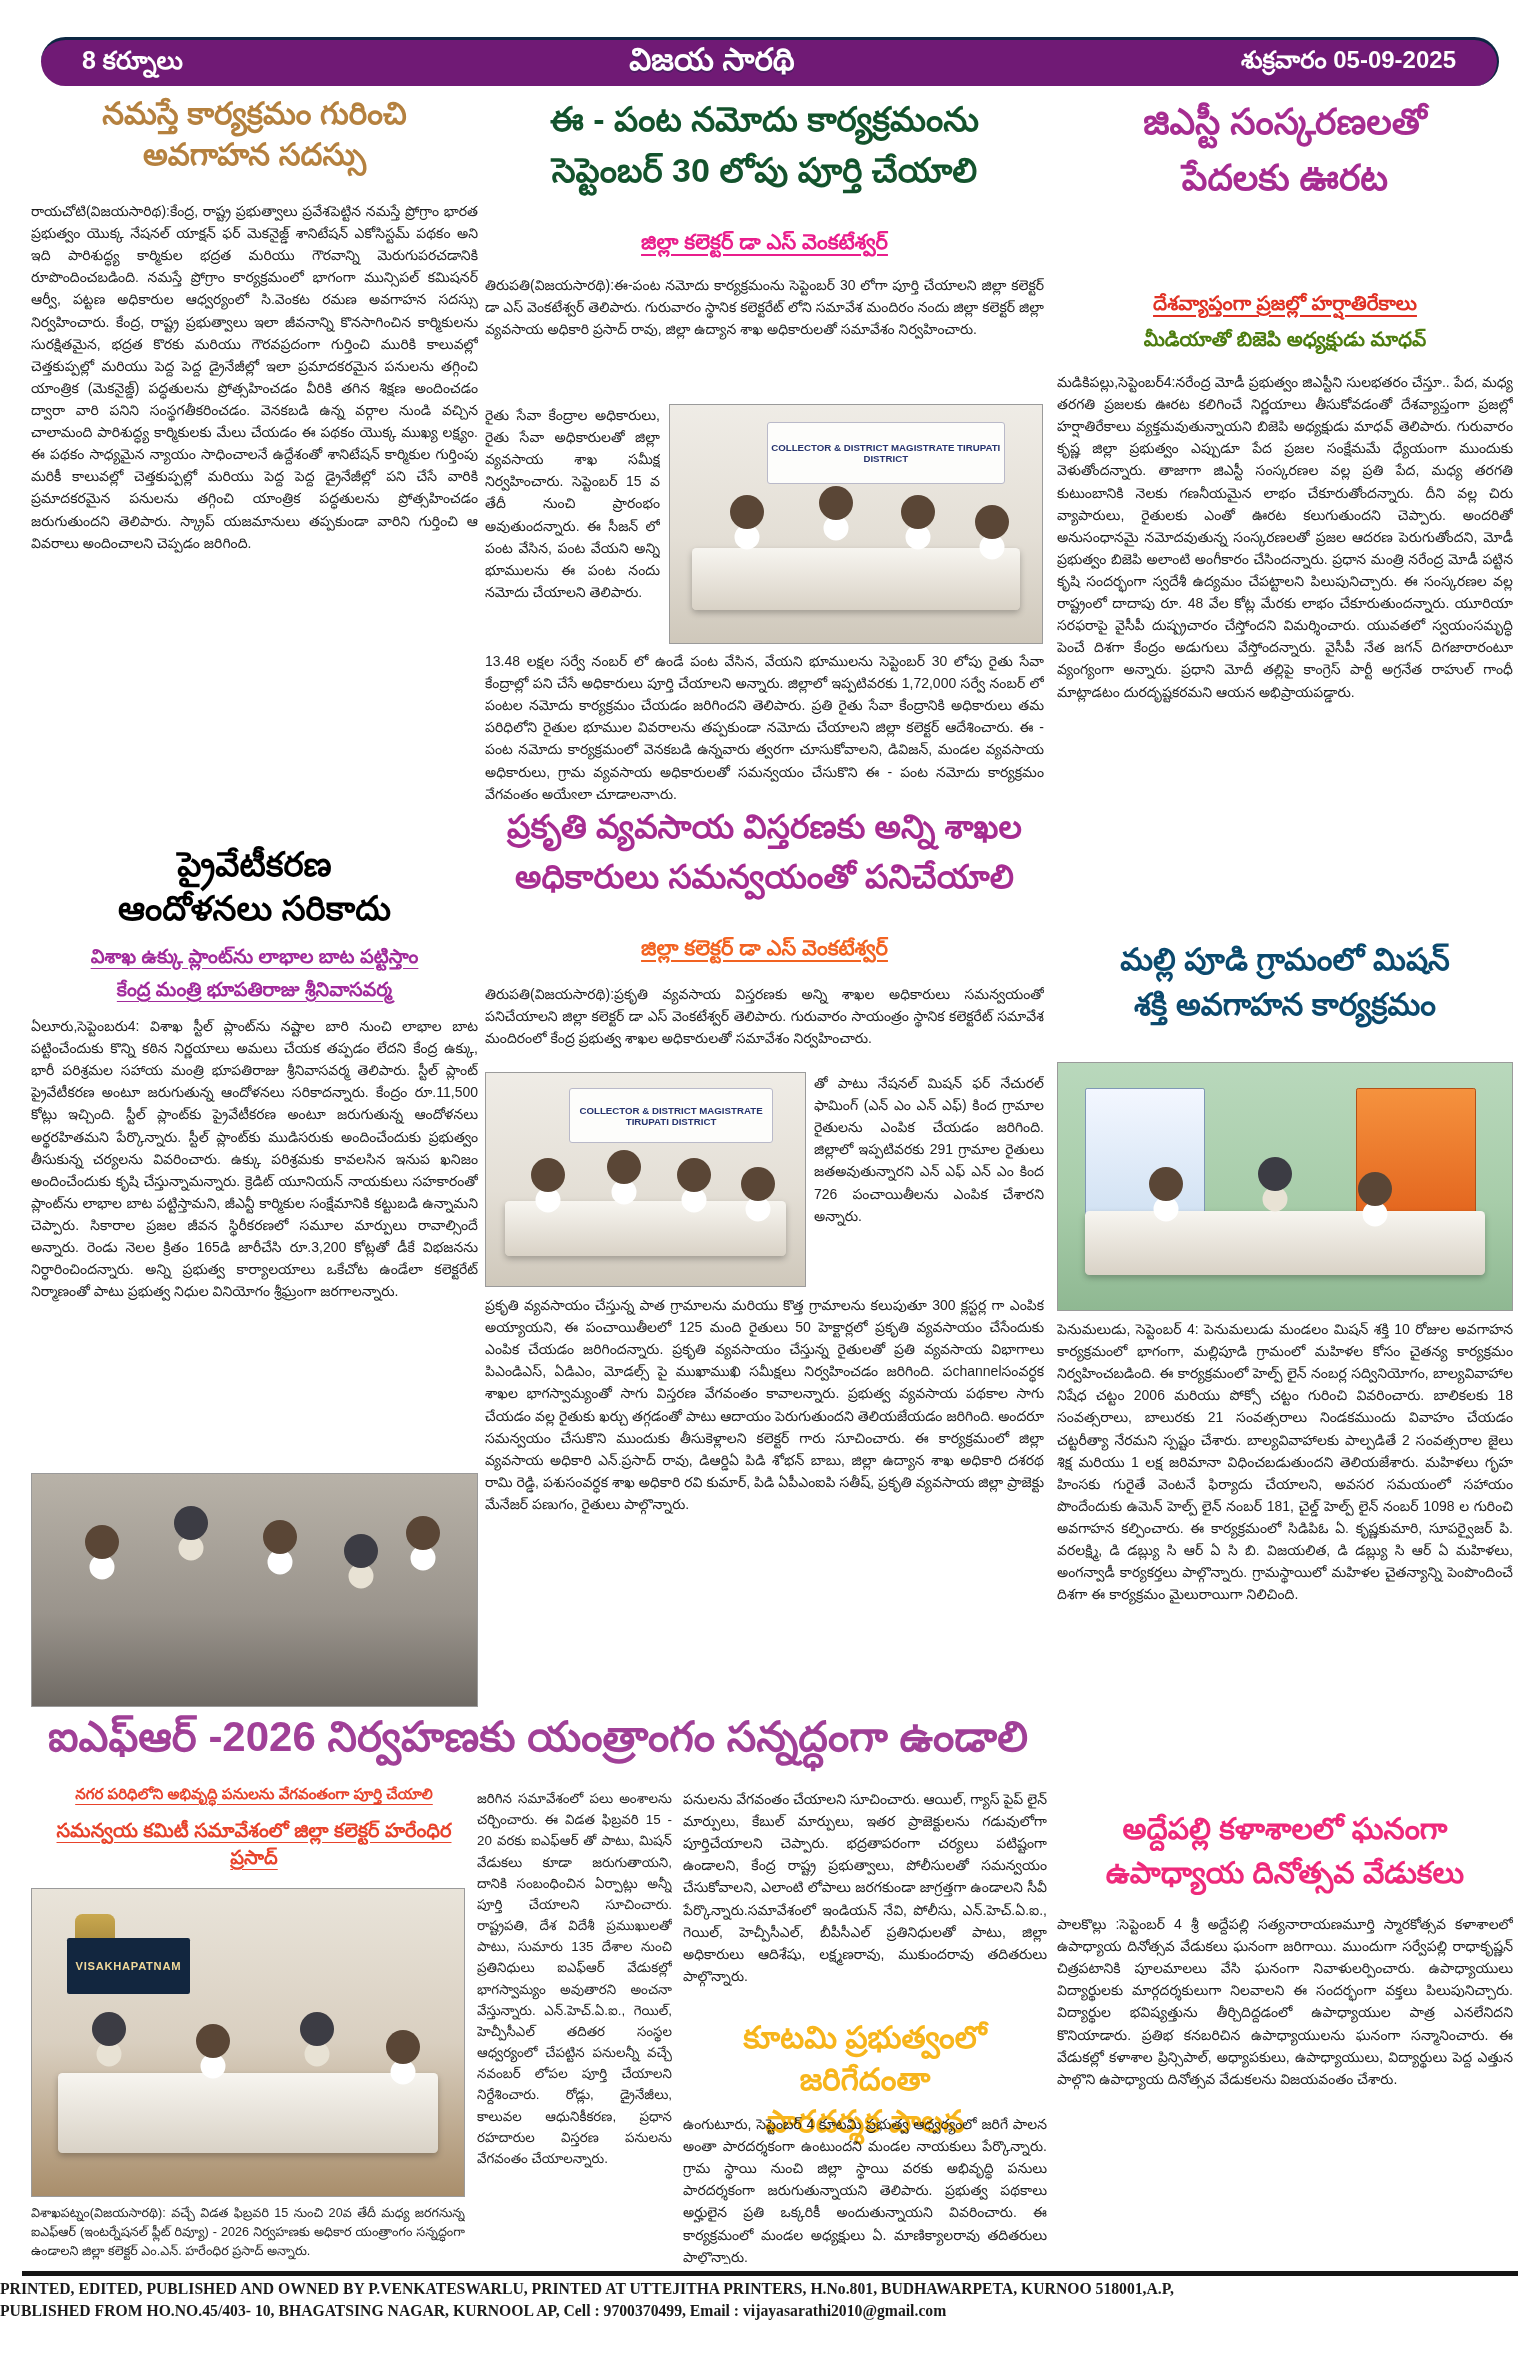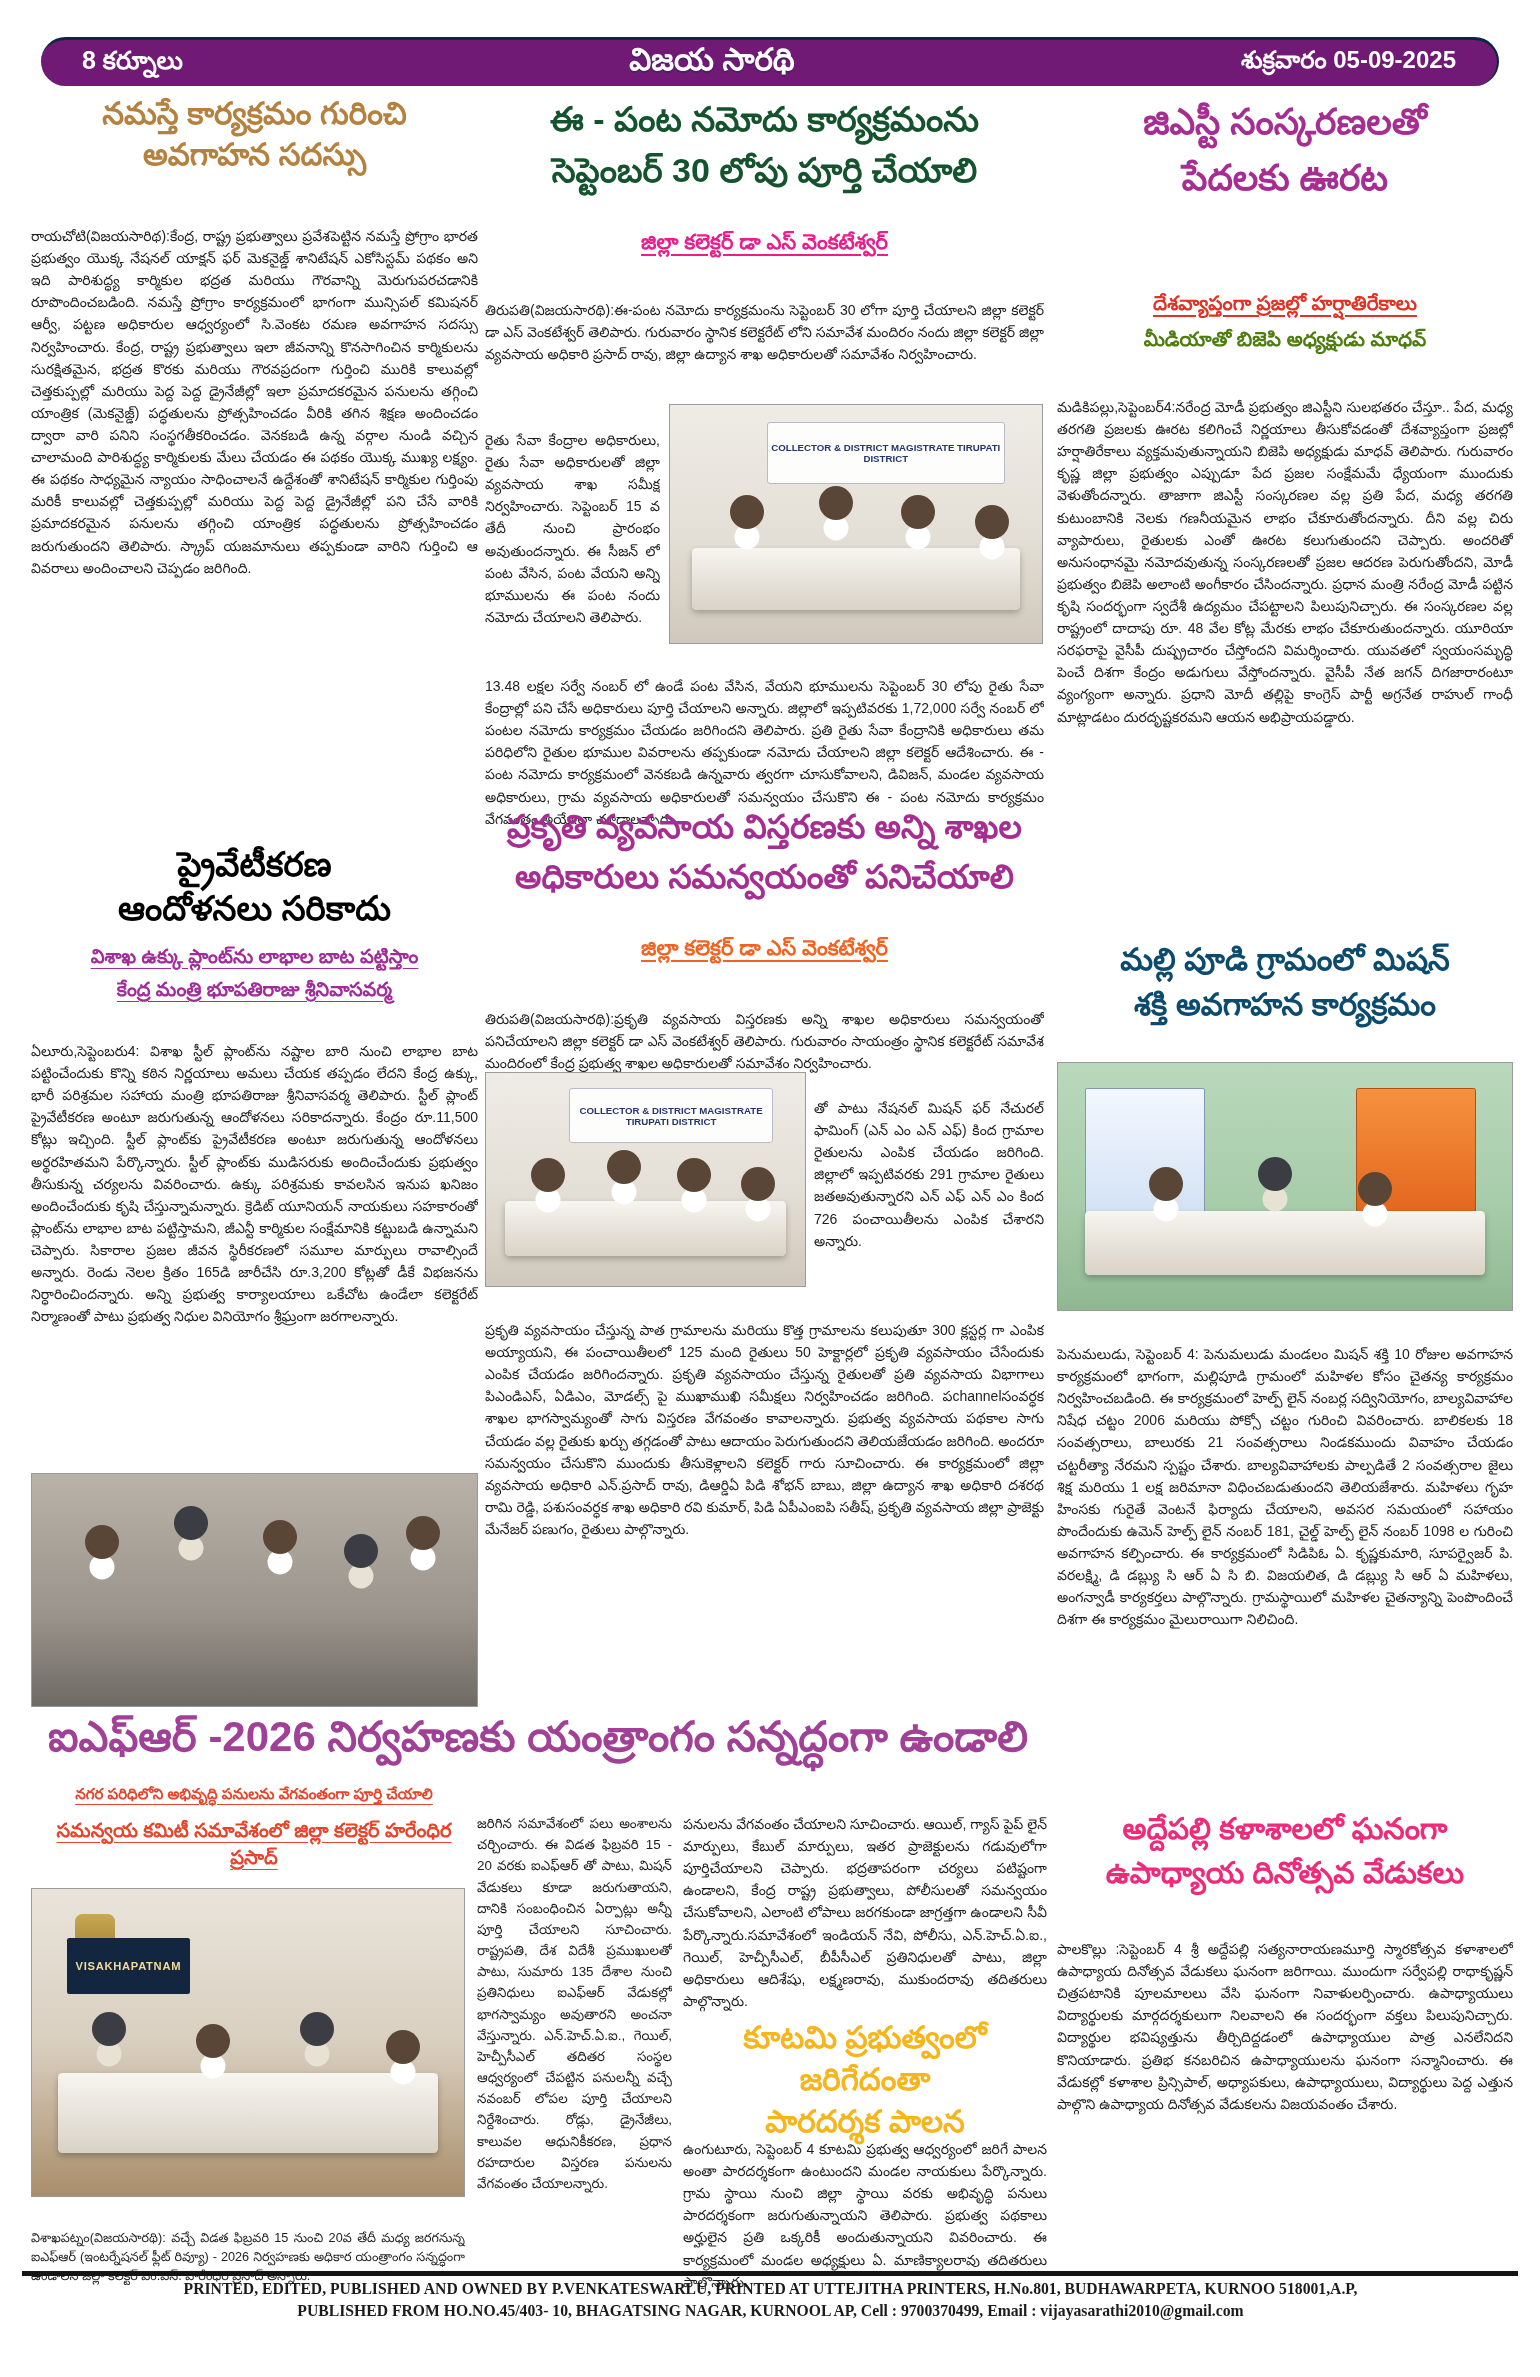--- a/index.html
+++ b/index.html
@@ -3,21 +3,21 @@
 <meta charset="utf-8">
 <style>
   html,body{margin:0;padding:0;}
   body{
     width:1541px;height:2377px;position:relative;background:#ffffff;
     font-family:"Liberation Sans",sans-serif;overflow:hidden;
   }
   .abs{position:absolute;}
   .hd{font-weight:800;text-align:center;white-space:pre-line;}
   .sub{font-weight:700;text-align:center;white-space:pre-line;text-decoration:underline;text-underline-offset:5.2px;}
-  .bodytxt{font-size:14px;line-height:1.58;text-align:justify;color:#1d1d1d;overflow:hidden;margin-top:25px;}
+  .bodytxt{font-size:14px;line-height:1.58;text-align:justify;color:#1d1d1d;overflow:hidden;}
   
   #masthead{left:41px;top:37px;width:1458px;height:49px;background:#701a75;border-radius:25px;
     border-top:3px solid #0c2742;border-right:2.2px solid #0c2742;display:flex;align-items:center;justify-content:space-between;box-sizing:border-box;padding:0 41px;}
   #masthead .mh{color:#ffffff;font-weight:800;}
   #mh-left{font-size:25px;}
   #mh-center{font-size:31px;text-shadow:0 1.5px 0 rgba(12,39,66,.35);}
   #mh-right{font-size:24px;}
   
   #lt-h{left:31px;top:94px;width:447px;font-size:31px;line-height:1.32;color:#b5813f;}
   #lt-b{left:31px;top:200px;width:447px;height:640px;}
@@ -70,21 +70,21 @@
   .ph-person{position:absolute;width:34px;height:34px;border-radius:50%;background:#5a4636;box-shadow:0 25px 0 -4.5px #ffffff;}
   .ph-person.alt{background:#3c3c44;box-shadow:0 25px 0 -4.5px #e8e2d4;}
   .ph-board{position:absolute;top:7%;left:26%;right:10%;height:26%;background:#fdfdfb;border:1.5px solid #b9b9c9;border-radius:3px;color:#26336e;
     font-size:9.7px;font-weight:700;display:flex;align-items:center;justify-content:center;text-align:center;padding:3px;box-sizing:border-box;}
   .ph-banner{position:absolute;top:10%;left:6%;width:26%;height:55%;background:linear-gradient(180deg,#f3f7ff,#cfe0f2);border:1.5px solid #7f98b5;border-radius:2.2px;}
   .ph-banner.or{left:auto;right:8%;background:linear-gradient(180deg,#f5923e,#e2621c);border-color:#b25018;}
   .ph-plate{position:absolute;top:16%;left:8%;padding:22px 9px;background:#12263f;color:#f2d99a;font-size:11.2px;font-weight:700;letter-spacing:0.7px;border-radius:2.2px;}
   .ph-emblem{position:absolute;top:8%;left:10%;width:40px;height:64px;background:linear-gradient(180deg,#c9a84f,#8a6e2d);border-radius:7.5px 7.5px 3px 3px;}
   
   #foot-rule{left:22.4px;top:2271px;width:1496px;height:4.5px;background:#151515;}
-  #foot1,#foot2{left:0;width:1541px;text-align:center;font-family:"Liberation Serif",serif;font-weight:700;color:#1b1b1b;}
+  #foot1,#foot2{left:0;width:1541px;font-family:"Liberation Serif",serif;font-weight:700;color:#1b1b1b;}
   #foot1{top:2280px;font-size:15.7px;}
   #foot2{top:2302px;font-size:15.7px;}
 </style>
 </head>
 <body>
 
 <div class="abs" id="masthead">
   <span class="mh" id="mh-left">8 కర్నూలు</span>
   <span class="mh" id="mh-center">విజయ సారథి</span>
   <span class="mh" id="mh-right">శుక్రవారం  05-09-2025</span>

